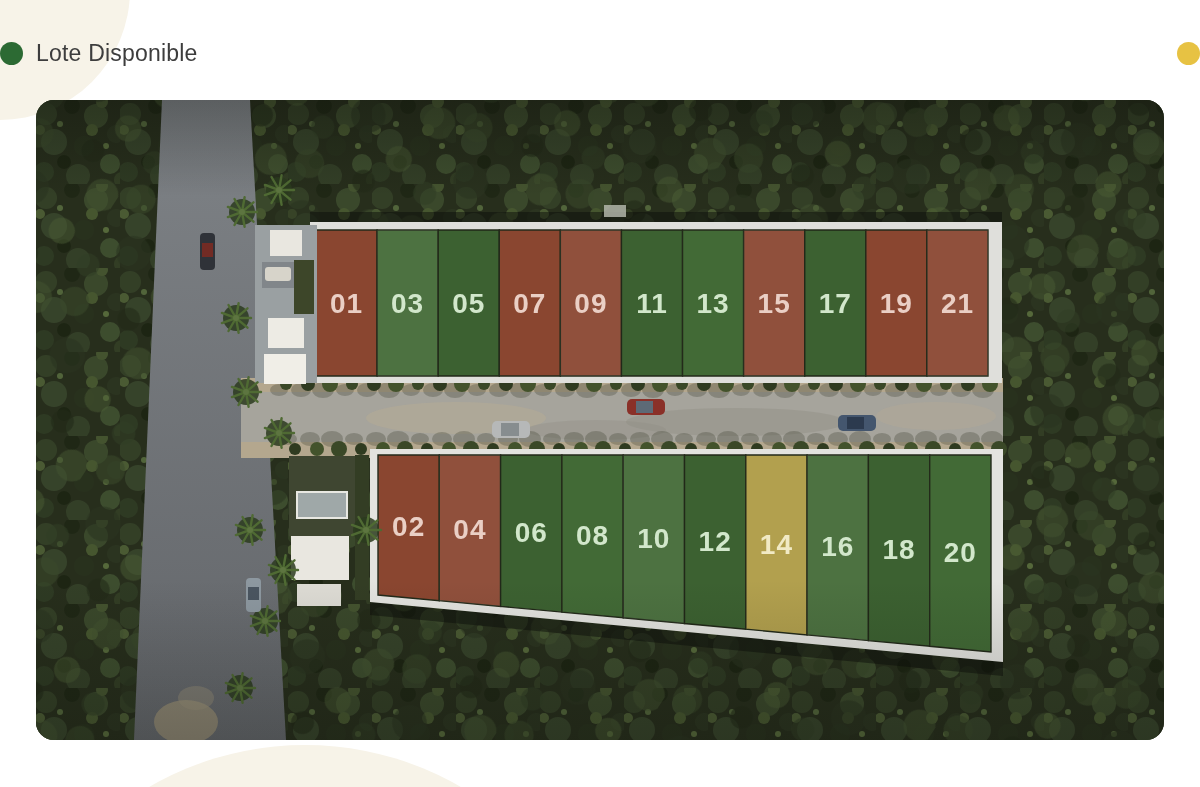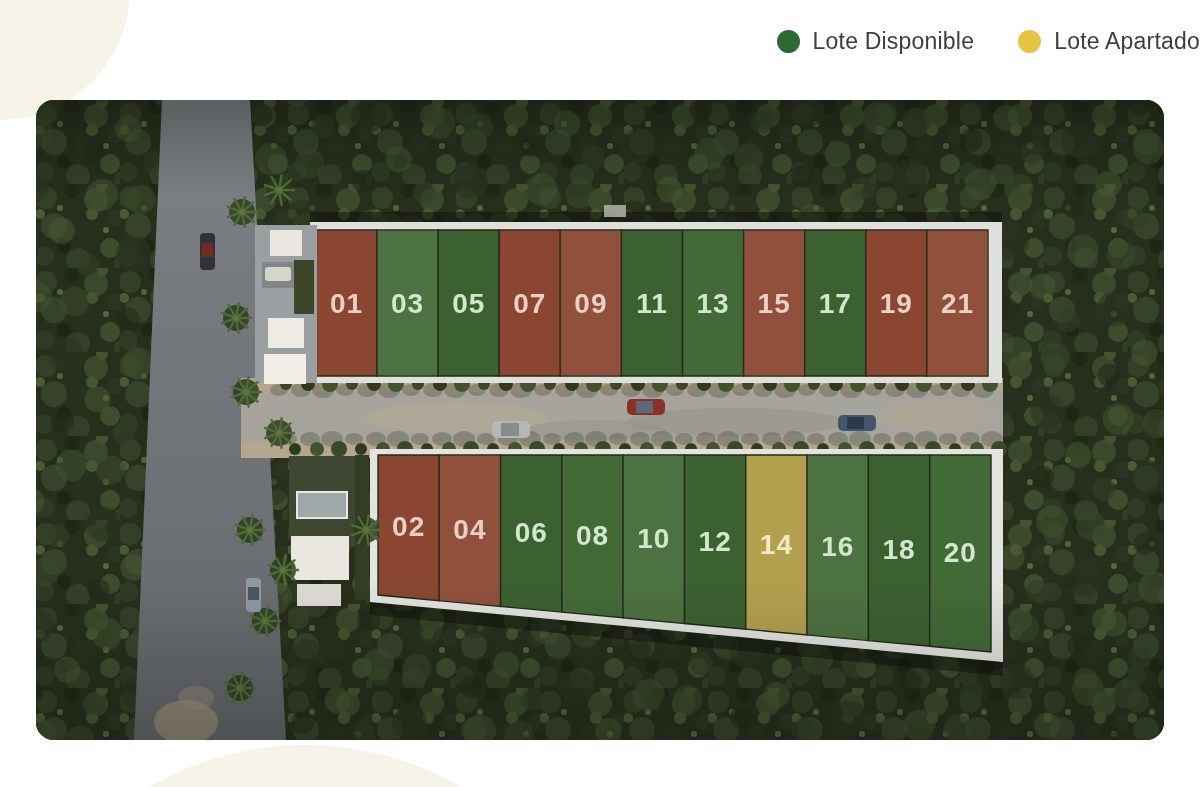--- a/index.html
+++ b/index.html
@@ -1,21 +1,21 @@
 <!DOCTYPE html>
 <html><head>
 <meta charset="utf-8">
 <style>
   html,body{margin:0;padding:0;background:#ffffff;}
   .page{position:relative;width:1200px;height:787px;background:#ffffff;overflow:hidden;
         font-family:"Liberation Sans",sans-serif;}
   .bg-circle{position:absolute;border-radius:50%;background:#f7f3e8;}
   .circle-top-left{left:-130px;top:-140px;width:260px;height:260px;}
   .circle-bottom-left{left:-5px;top:745px;width:620px;height:620px;}
-  .legend{position:absolute;top:28px;left:0;width:100%;display:flex;justify-content:flex-end;
+  .legend{position:absolute;top:40px;left:0;width:100%;display:flex;justify-content:space-between;
           align-items:center;gap:44px;}
   .legend-item{display:flex;align-items:center;gap:13px;}
   .legend-dot{width:23px;height:23px;border-radius:50%;flex:0 0 auto;}
   .legend-label{font-size:23px;font-weight:500;color:#3d3d3d;letter-spacing:.2px;}
   .photo{position:absolute;left:36px;top:100px;width:1128px;height:640px;border-radius:18px;
          overflow:hidden;background:#272e1c;}
   .photo svg{display:block;width:100%;height:100%;}
 </style>
 </head>
 <body>
@@ -24,21 +24,20 @@
   <div class="bg-circle circle-top-left"></div>
   <div class="bg-circle circle-bottom-left"></div>
 
   <div class="legend">
     <div class="legend-item">
       <span class="legend-dot" style="background: rgb(44, 106, 51);"></span>
       <span class="legend-label">Lote Disponible</span>
     </div>
     <div class="legend-item">
       <span class="legend-dot" style="background: rgb(231, 194, 67);"></span>
-      <span class="legend-label">Lote Apartado</span>
     </div>
   </div>
 
   <div class="photo">
     <svg viewBox="0 0 1128 640" preserveAspectRatio="none">
       <defs>
         <pattern id="fol" width="84" height="84" patternUnits="userSpaceOnUse">
           <rect width="84" height="84" fill="#272e1c"></rect>
           <circle cx="10" cy="14" r="11" fill="#333f26"></circle>
             <circle cx="36" cy="6" r="8" fill="#1f2715"></circle>

